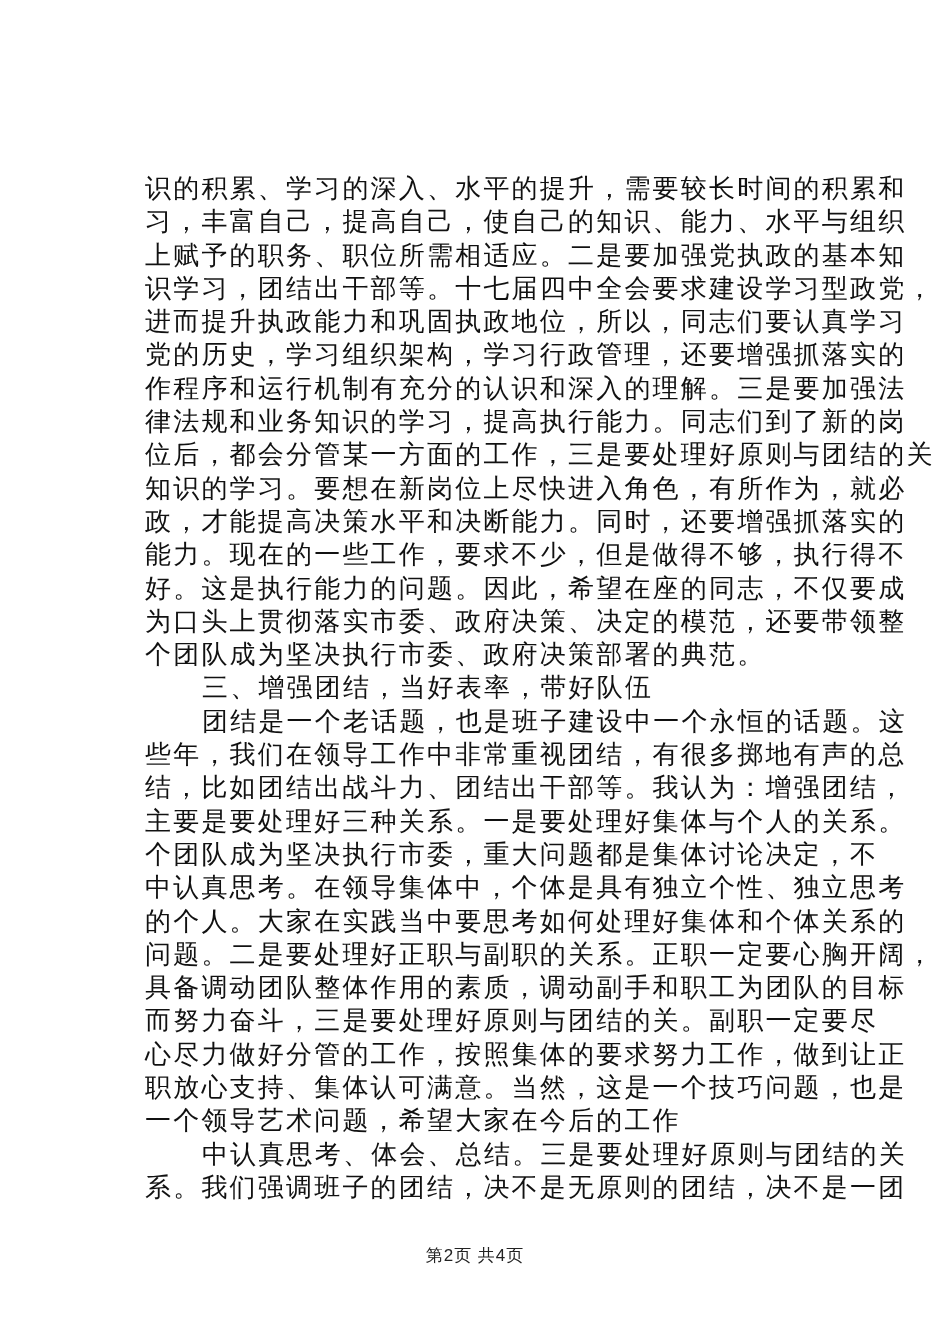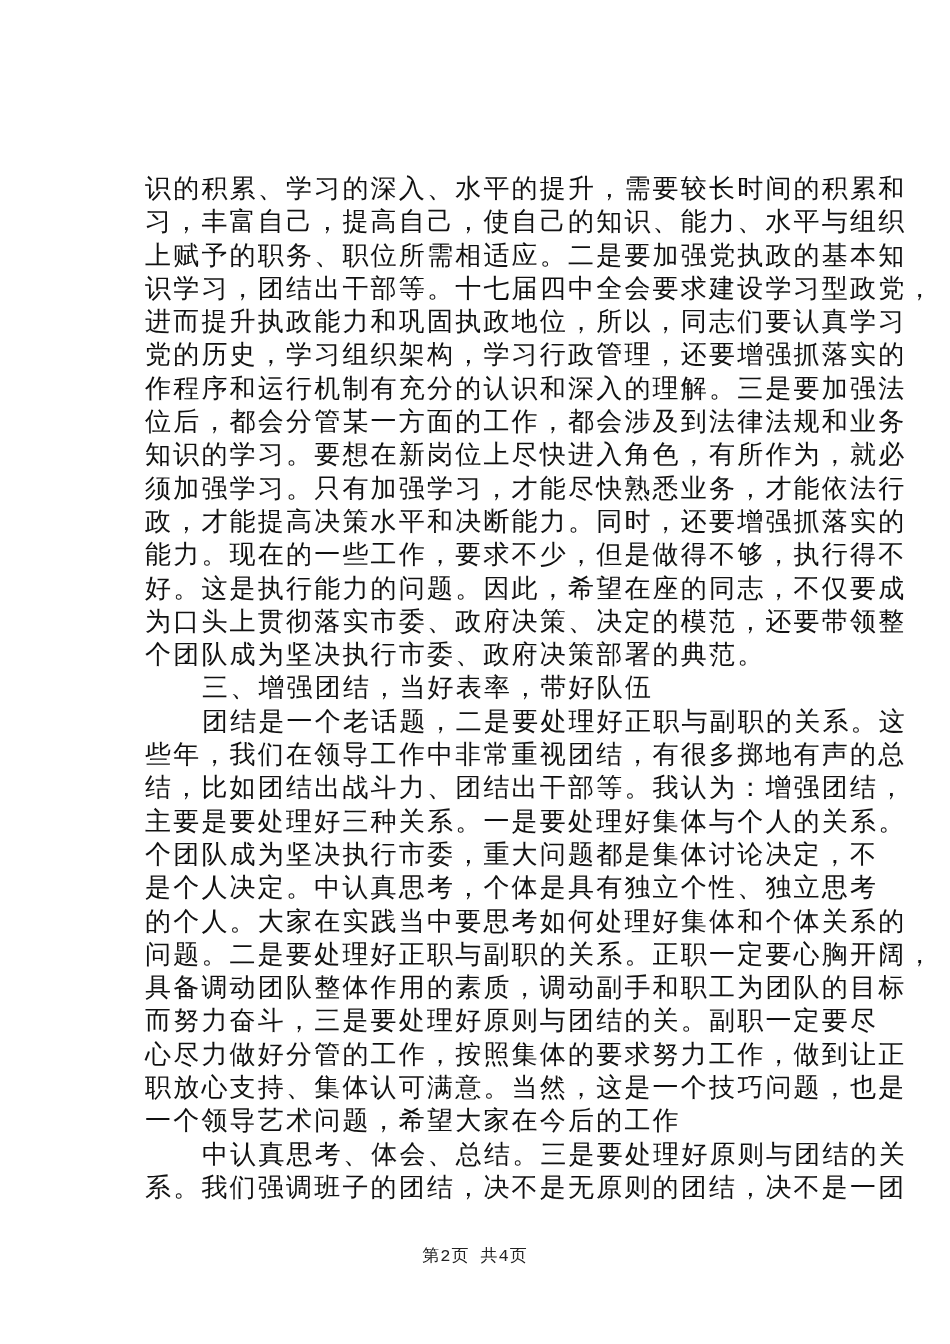--- a/index.html
+++ b/index.html
@@ -10,51 +10,51 @@
     font-family: "DejaVu Serif", "Liberation Serif", serif;
     font-size: 26px; color: #111111;
   }
   .line {
     height: 33.3px; line-height: 33.3px; white-space: nowrap;
     letter-spacing: 2.2px; display: block;
   }
   .line.indent { padding-left: 57px; }
   .footer {
     position: absolute; top: 1244px; left: 0; width: 950px; text-align: center;
-    font-family: Liberation Mono, monospace;
+    font-family: Liberation Sans, sans-serif;
     font-size: 17px; color: #222222; letter-spacing: 1px;
   }
 </style>
 </head>
 <body>
 
 <div class="page">
   <div class="body-text">
     <span class="line">识的积累、学习的深入、水平的提升，需要较长时间的积累和</span>
     <span class="line">习，丰富自己，提高自己，使自己的知识、能力、水平与组织</span>
     <span class="line">上赋予的职务、职位所需相适应。二是要加强党执政的基本知</span>
     <span class="line">识学习，团结出干部等。十七届四中全会要求建设学习型政党，</span>
     <span class="line">进而提升执政能力和巩固执政地位，所以，同志们要认真学习</span>
     <span class="line">党的历史，学习组织架构，学习行政管理，还要增强抓落实的</span>
     <span class="line">作程序和运行机制有充分的认识和深入的理解。三是要加强法</span>
-    <span class="line">位后，都会分管某一方面的工作，都会涉及到法律法规和业务</span>
+    <span class="line">律法规和业务知识的学习，提高执行能力。同志们到了新的岗</span>
+    <span class="line">位后，都会分管某一方面的工作，三是要处理好原则与团结的关</span>
     <span class="line">知识的学习。要想在新岗位上尽快进入角色，有所作为，就必</span>
-    <span class="line">须加强学习。只有加强学习，才能尽快熟悉业务，才能依法行</span>
     <span class="line">政，才能提高决策水平和决断能力。同时，还要增强抓落实的</span>
     <span class="line">能力。现在的一些工作，要求不少，但是做得不够，执行得不</span>
     <span class="line">好。这是执行能力的问题。因此，希望在座的同志，不仅要成</span>
     <span class="line">为口头上贯彻落实市委、政府决策、决定的模范，还要带领整</span>
     <span class="line">个团队成为坚决执行市委、政府决策部署的典范。</span>
     <span class="line indent">三、增强团结，当好表率，带好队伍</span>
-    <span class="line indent">团结是一个老话题，二是要处理好正职与副职的关系。这</span>
+    <span class="line indent">团结是一个老话题，也是班子建设中一个永恒的话题。这</span>
     <span class="line">些年，我们在领导工作中非常重视团结，有很多掷地有声的总</span>
     <span class="line">结，比如团结出战斗力、团结出干部等。我认为：增强团结，</span>
     <span class="line">主要是要处理好三种关系。一是要处理好集体与个人的关系。</span>
     <span class="line">个团队成为坚决执行市委，重大问题都是集体讨论决定，不</span>
-    <span class="line">是个人决定。中认真思考，个体是具有独立个性、独立思考</span>
+    <span class="line">中认真思考。在领导集体中，个体是具有独立个性、独立思考</span>
     <span class="line">的个人。大家在实践当中要思考如何处理好集体和个体关系的</span>
     <span class="line">问题。二是要处理好正职与副职的关系。正职一定要心胸开阔，</span>
     <span class="line">具备调动团队整体作用的素质，调动副手和职工为团队的目标</span>
     <span class="line">而努力奋斗，三是要处理好原则与团结的关。副职一定要尽</span>
     <span class="line">心尽力做好分管的工作，按照集体的要求努力工作，做到让正</span>
     <span class="line">职放心支持、集体认可满意。当然，这是一个技巧问题，也是</span>
     <span class="line">一个领导艺术问题，希望大家在今后的工作</span>
     <span class="line indent">中认真思考、体会、总结。三是要处理好原则与团结的关</span>
     <span class="line">系。我们强调班子的团结，决不是无原则的团结，决不是一团</span>
   </div>

